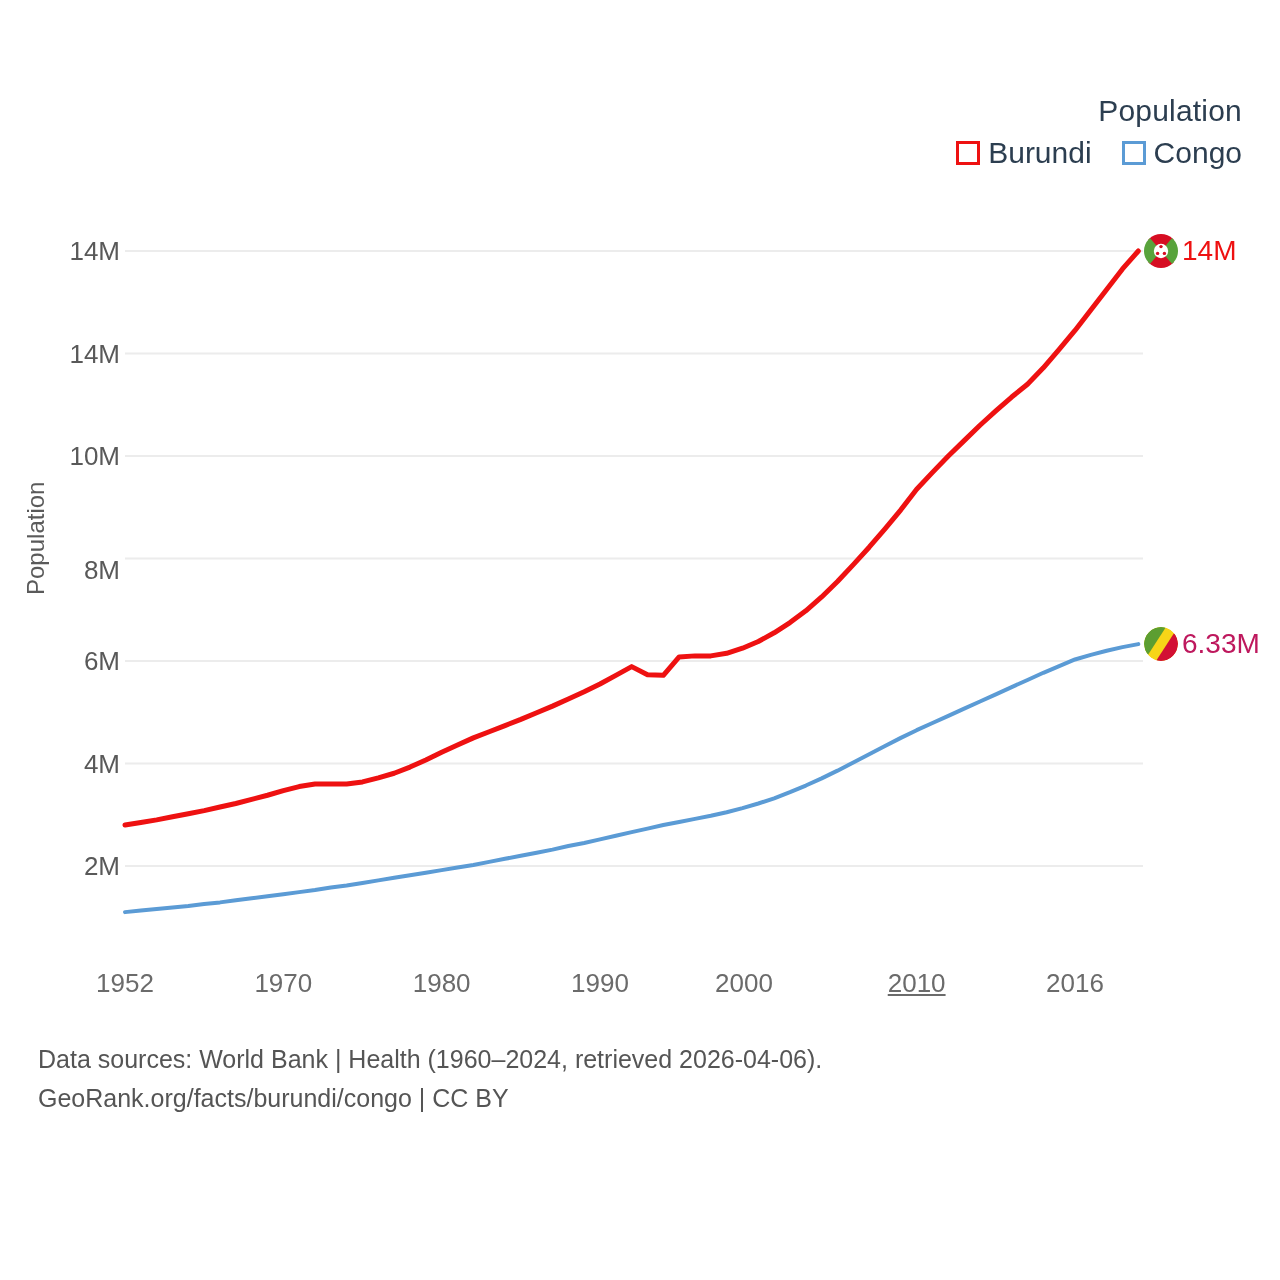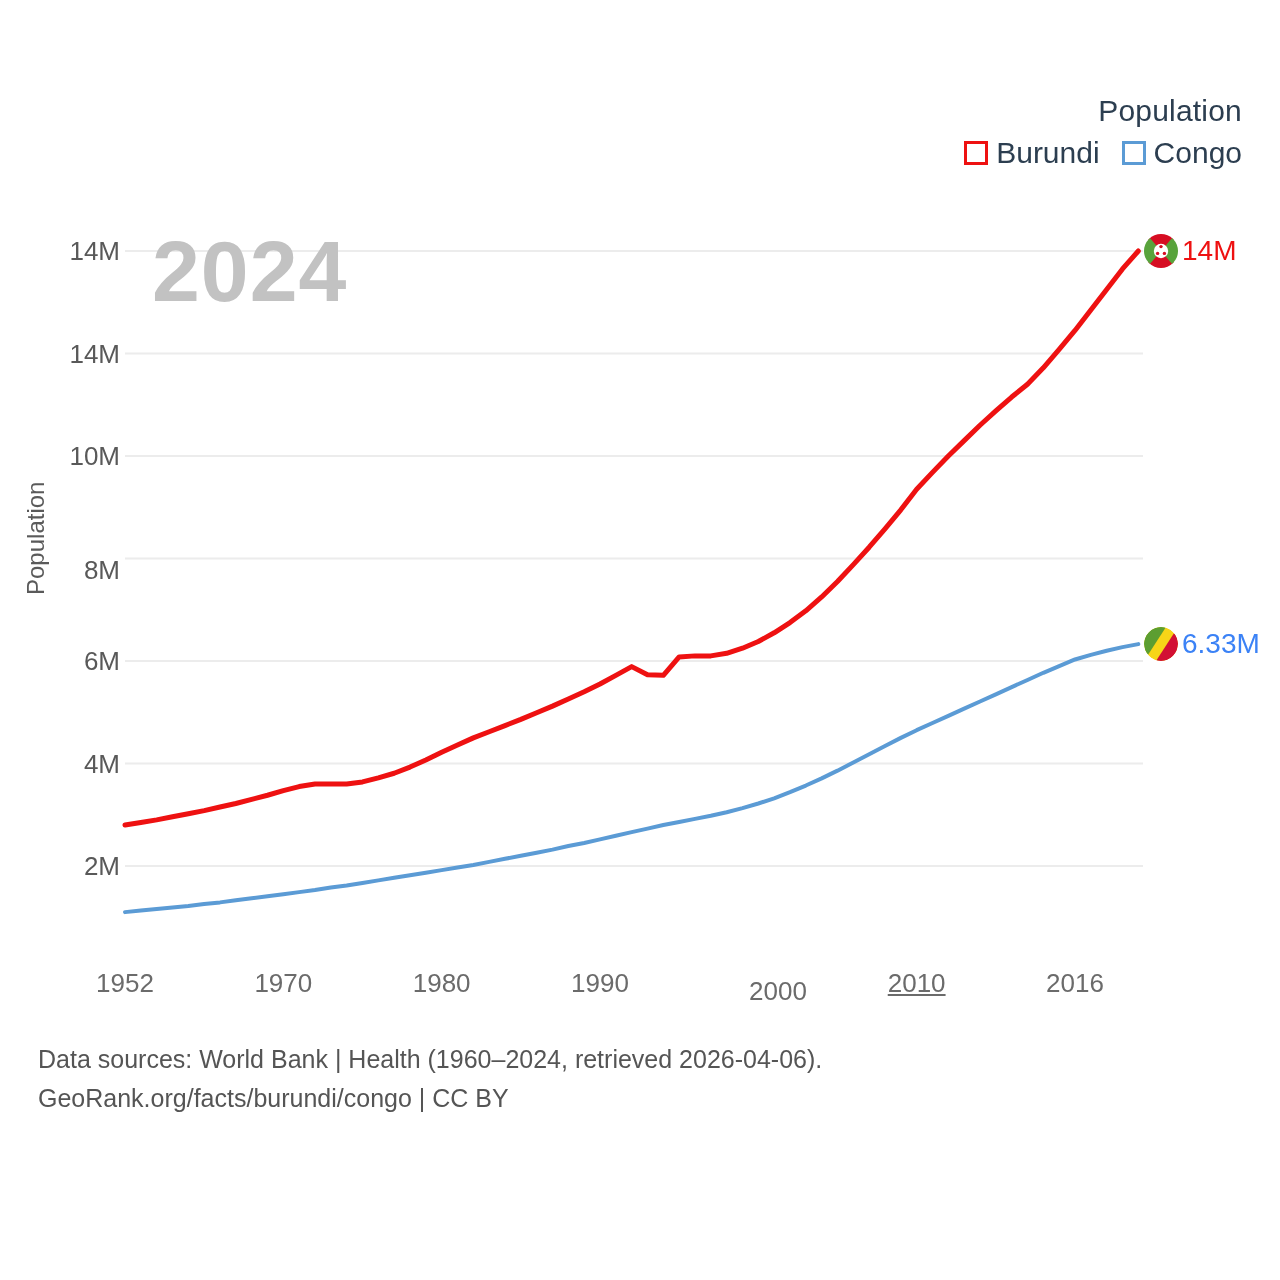--- a/index.html
+++ b/index.html
@@ -41,20 +41,21 @@
     flex-direction: row;
     justify-content: flex-end;
     align-items: center;
     gap: 22px;
   }
   .legend-item {
     display: flex;
     flex-direction: row;
     align-items: center;
     gap: 8px;
+    margin-left: 8px;
   }
   .legend-swatch {
     width: 24px;
     height: 24px;
     border: 3px solid #888;
     background: #ffffff;
     box-sizing: border-box;
     display: block;
   }
   .legend-label {
@@ -167,21 +168,20 @@
         <line x1="125" x2="1143" y1="456" y2="456" stroke="#ececec" stroke-width="2"></line>
         <line x1="125" x2="1143" y1="353.5" y2="353.5" stroke="#ececec" stroke-width="2"></line>
         <line x1="125" x2="1143" y1="251" y2="251" stroke="#ececec" stroke-width="2"></line>
       </g>
     <g id="series-paths">
         <polyline points="125.00,825.00 140.83,822.44 156.67,819.88 172.50,816.80 188.33,813.73 204.17,810.65 220.00,807.06 235.83,803.48 251.67,799.38 267.50,795.27 283.33,790.66 299.17,786.56 315.00,784.00 330.83,784.00 346.67,784.00 362.50,781.95 378.33,777.85 394.17,773.24 410.00,767.09 425.83,759.91 441.67,752.23 457.50,745.05 473.33,737.88 489.17,731.73 505.00,725.58 520.83,719.42 536.67,712.76 552.50,706.10 568.33,698.92 584.17,691.75 600.00,684.06 615.83,675.35 631.67,666.64 647.50,674.84 663.33,675.35 679.17,656.90 695.00,655.88 710.83,655.88 726.67,653.31 742.50,648.19 758.33,641.52 774.17,632.81 790.00,622.56 805.83,610.77 821.67,596.94 837.50,581.56 853.33,564.65 869.17,547.22 885.00,528.77 900.83,509.81 916.67,489.31 932.50,472.40 948.33,456.00 964.17,440.63 980.00,425.25 995.83,410.90 1011.67,397.06 1027.50,384.25 1043.33,367.85 1059.17,349.40 1075.00,330.44 1090.83,309.94 1106.67,289.44 1122.50,268.94 1138.33,251.00" fill="none" stroke="#ee1111" stroke-width="5" stroke-linejoin="round" stroke-linecap="round"></polyline>
         <polyline points="125.00,912.13 140.83,910.59 156.67,909.05 172.50,907.51 188.33,905.98 204.17,903.92 220.00,902.39 235.83,900.34 251.67,898.29 267.50,896.24 283.33,894.19 299.17,892.14 315.00,890.09 330.83,887.52 346.67,885.48 362.50,882.91 378.33,880.35 394.17,877.79 410.00,875.23 425.83,872.66 441.67,870.10 457.50,867.54 473.33,864.98 489.17,861.90 505.00,858.83 520.83,855.75 536.67,852.67 552.50,849.60 568.33,846.01 584.17,842.94 600.00,839.35 615.83,835.76 631.67,832.17 647.50,828.59 663.33,825.00 679.17,821.92 695.00,818.85 710.83,815.77 726.67,812.19 742.50,808.09 758.33,803.48 774.17,798.35 790.00,792.20 805.83,785.54 821.67,778.36 837.50,770.67 853.33,762.48 869.17,754.27 885.00,746.08 900.83,737.88 916.67,730.19 932.50,723.01 948.33,715.84 964.17,708.66 980.00,701.49 995.83,694.31 1011.67,687.14 1027.50,679.96 1043.33,672.79 1059.17,666.13 1075.00,659.46 1090.83,654.85 1106.67,650.75 1122.50,647.16 1138.33,644.09" fill="none" stroke="#5b9bd5" stroke-width="4" stroke-linejoin="round" stroke-linecap="round"></polyline>
       </g>
   </svg>
 
-  <div class="watermark">2024</div>
 
   <div class="axis-title">Population</div>
 
   <div id="ytick-container">
       <div class="ytick-wrap" style="top: 0px;">
         <div class="ytick-label" style="top: 866px;">2M</div>
       </div>
       <div class="ytick-wrap" style="top: 0px;">
         <div class="ytick-label" style="top: 763.5px;">4M</div>
       </div>
@@ -200,21 +200,21 @@
       <div class="ytick-wrap" style="top: 0px;">
         <div class="ytick-label" style="top: 251px;">14M</div>
       </div>
     </div>
 
   <div id="xtick-container">
       <div class="xtick-label" style="left: 125px;">1952</div>
       <div class="xtick-label" style="left: 283.333px;">1970</div>
       <div class="xtick-label" style="left: 441.667px;">1980</div>
       <div class="xtick-label" style="left: 600px;">1990</div>
-      <div class="xtick-label" style="left: 778px; margin-top: 8px;">2000</div>
+      <div class="xtick-label" style="left: 744px;">2000</div>
       <div class="xtick-label" style="left: 916.667px; text-decoration: underline;">2010</div>
       <div class="xtick-label" style="left: 1075px;">2016</div>
     </div>
 
   <div class="legend">
     <div class="legend-title">Population</div>
     <div class="legend-items">
       <div class="legend-item">
         <span class="legend-swatch" id="sw-0" style="border-color: rgb(238, 17, 17);"></span>
         <span class="legend-label">Burundi</span>
@@ -251,21 +251,21 @@
               <circle cx="17" cy="17" r="17"></circle>
             </clipPath>
         </defs>
         <g clip-path="url(#congoClip)">
           <rect width="34" height="34" fill="#f7d518"></rect>
           <polygon points="0,0 22,0 0,34" fill="#5c9e31"></polygon>
           <polygon points="34,34 34,0 12,34" fill="#d21034"></polygon>
         </g>
       </svg>
     </span>
-    <span class="end-value" id="val-congo" style="color: #3b82f6;">6.33M</span>
+    <span class="end-value" id="val-congo" style="color: #be185d;">6.33M</span>
   </div>
 
   <div class="footer">
     <div>Data sources: World Bank | Health (1960–2024, retrieved 2026-04-06).</div>
     <div>GeoRank.org/facts/burundi/congo | CC BY</div>
   </div>
 
 </div>
 
 </body></html>

